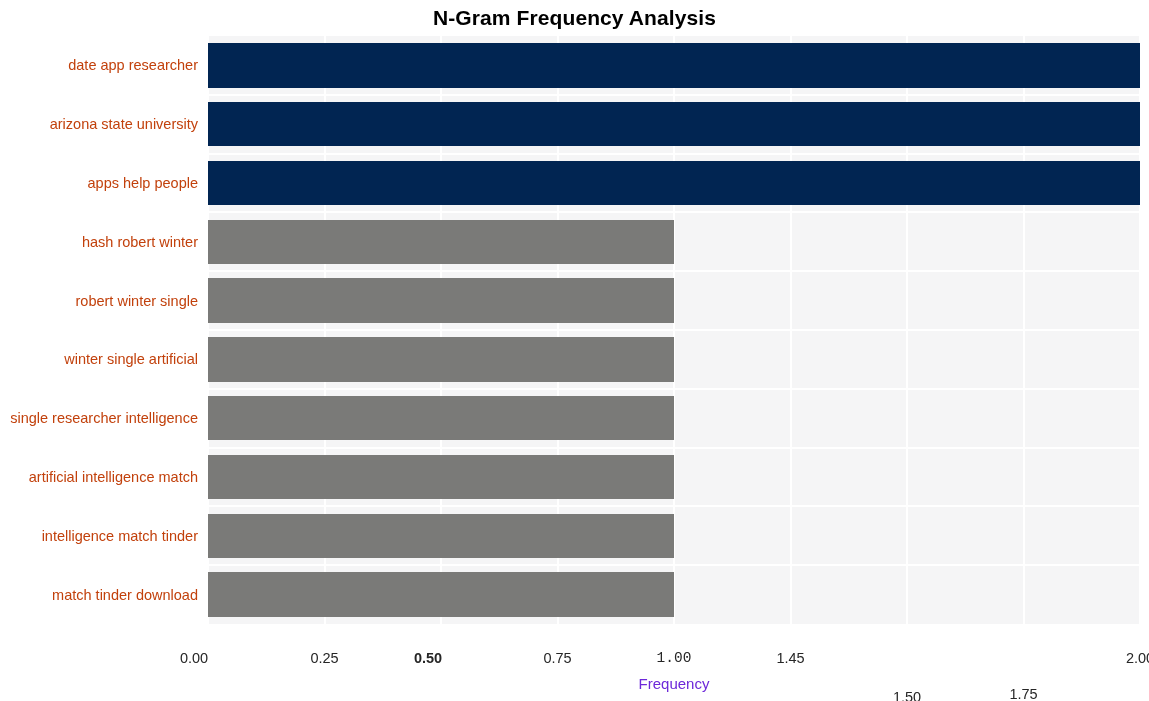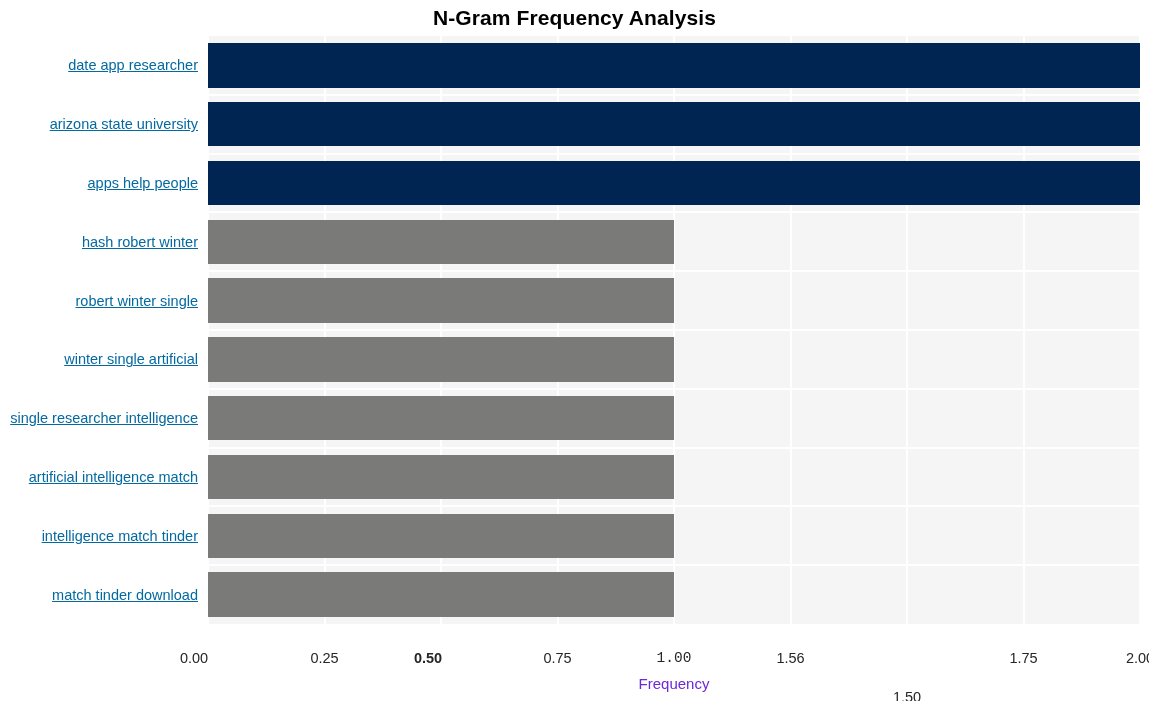--- a/index.html
+++ b/index.html
@@ -80,23 +80,22 @@
     top: 36px;
     width: 198px;
     height: 588px;
   }
   .ytick {
     position: absolute;
     right: 0;
     width: 198px;
     text-align: right;
     font-size: 14.5px;
-    color: #0369a1;
+    color: #c2410c;
     line-height: 16px;
-    text-decoration: underline;
   }
 
   
   #x-axis-labels {
     position: absolute;
     left: 0;
     top: 650px;
     width: 1149px;
     height: 20px;
   }
@@ -174,21 +173,21 @@
       <div class="ytick" style="top: 491.8px;">intelligence match tinder</div>
       <div class="ytick" style="top: 550.6px;">match tinder download</div>
     </div>
 
   <div id="x-axis-labels">
       <div class="xtick" style="left: 194px;">0.00</div>
       <div class="xtick" style="left: 324.5px;">0.25</div>
       <div class="xtick" style="left: 428px; font-weight: bold;">0.50</div>
       <div class="xtick" style="left: 557.5px;">0.75</div>
       <div class="xtick" style="left: 674px; font-family: Liberation Mono, monospace;">1.00</div>
-      <div class="xtick" style="left: 790.5px;">1.56</div>
+      <div class="xtick" style="left: 790.5px;">1.45</div>
       <div class="xtick" style="left: 907px; margin-top: 39px;">1.50</div>
-      <div class="xtick" style="left: 1023.5px;">1.75</div>
+      <div class="xtick" style="left: 1023.5px; margin-top: 36px;">1.75</div>
       <div class="xtick" style="left: 1140px;">2.00</div>
     </div>
 
   <div id="x-axis-title">Frequency</div>
 
 </div>
 
 </body></html>

